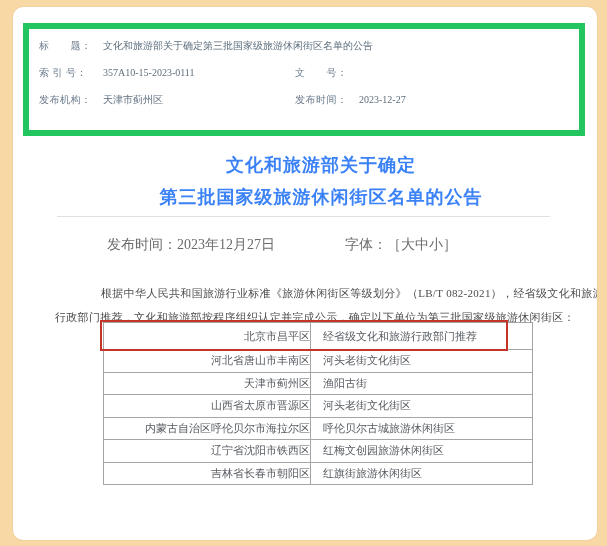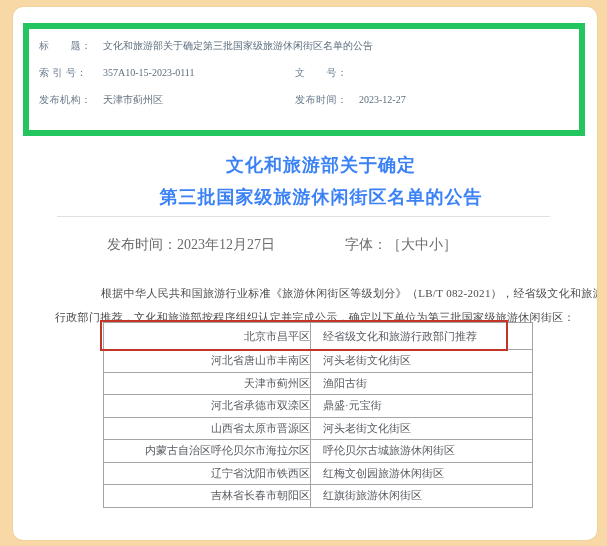--- a/index.html
+++ b/index.html
@@ -113,24 +113,20 @@
         </tr>
         <tr>
           <td class="col-region">河北省唐山市丰南区</td>
           <td class="col-district">河头老街文化街区</td>
         </tr>
         <tr>
           <td class="col-region">天津市蓟州区</td>
           <td class="col-district">渔阳古街</td>
         </tr>
         <tr>
-          <td class="col-region">河北省承德市双滦区</td>
-          <td class="col-district">鼎盛·元宝街</td>
-        </tr>
-        <tr>
           <td class="col-region">山西省太原市晋源区</td>
           <td class="col-district">河头老街文化街区</td>
         </tr>
         <tr>
           <td class="col-region">内蒙古自治区呼伦贝尔市海拉尔区</td>
           <td class="col-district">呼伦贝尔古城旅游休闲街区</td>
         </tr>
         <tr>
           <td class="col-region">辽宁省沈阳市铁西区</td>
           <td class="col-district">红梅文创园旅游休闲街区</td>

